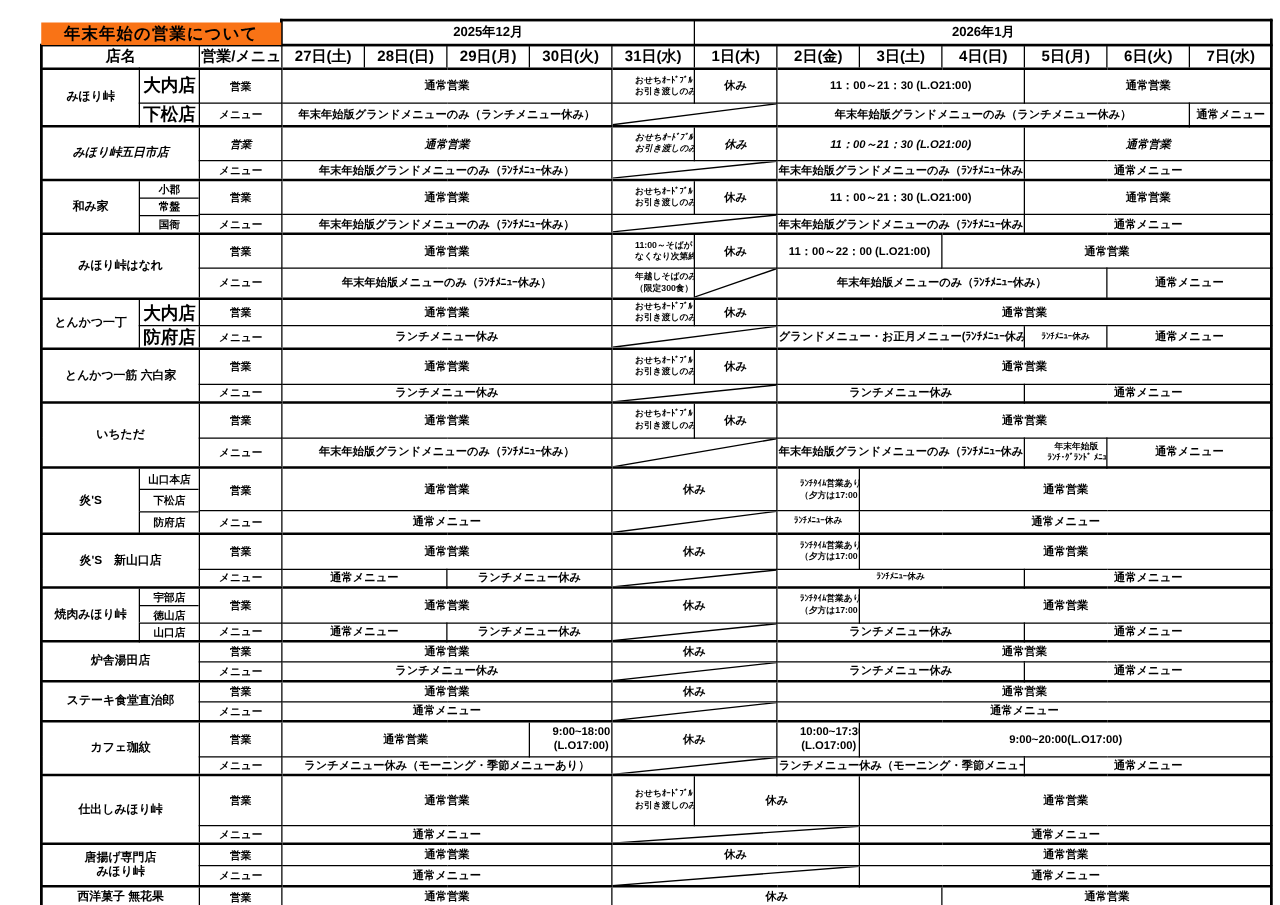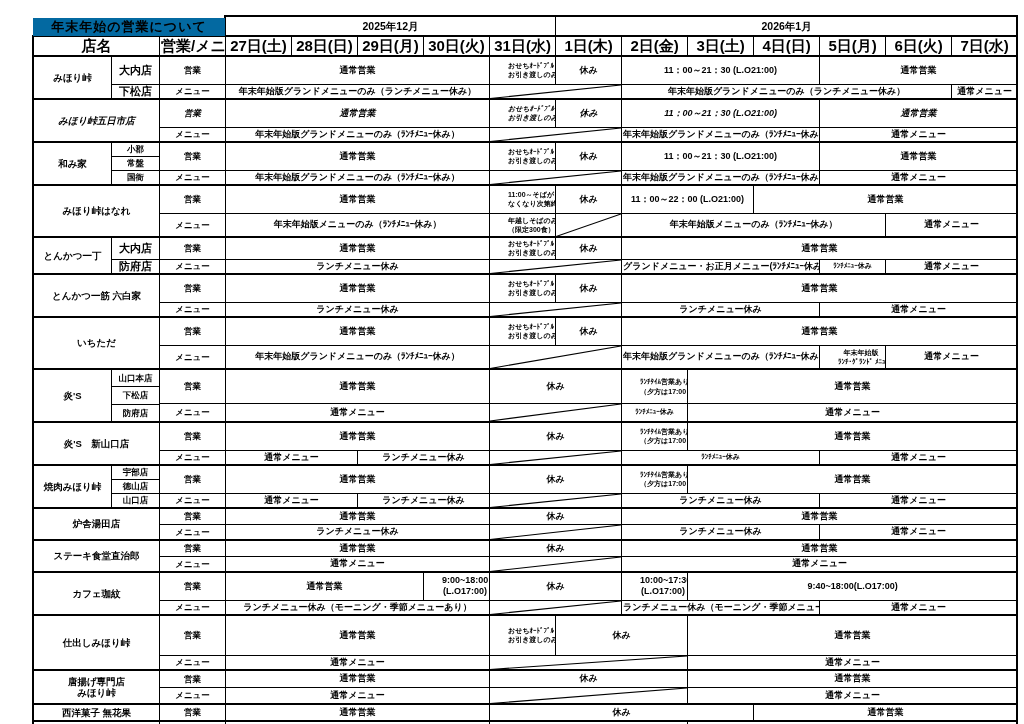--- a/index.html
+++ b/index.html
@@ -3,34 +3,34 @@
 <meta charset="utf-8">
 <style>
   html,body{margin:0;padding:0;}
   body{
     width:1024px;height:724px;background:#ffffff;position:relative;overflow:hidden;
     font-family:"Liberation Sans","DejaVu Sans",sans-serif;font-weight:bold;color:#000;
   }
   .sheet{position:absolute;left:33px;top:16px;}
   .doc-title{
     position:absolute;top:2px;left:0;width:192px;text-align:center;
-    font-size:13px;letter-spacing:1px;z-index:3;background:#0369a1;
+    font-size:13px;letter-spacing:1px;z-index:3;background:#f97316;
   }
   table{border-collapse:collapse;table-layout:fixed;width:984px;background:#fff;}
   th,td{
     border:1px solid #000;text-align:center;vertical-align:middle;
     padding:0 1px;font-size:9px;font-weight:bold;line-height:1.2;
     white-space:nowrap;overflow:hidden;
   }
   td.spacer{border:none;background:#fff;}
   tr.months th{font-size:10.5px;}
-  tr.dates th{font-size:15px;border-bottom-width:2px;}
+  tr.dates th{font-size:12px;border-bottom-width:2px;}
   tr.group-first td{border-top-width:2px;}
   td.name{font-size:9.5px;white-space:pre-line;}
-  td.branch{font-size:11px;}
+  td.branch{font-size:14px;}
   td.type{font-size:8.5px;}
   td.sm, .sm{font-size:7px;}
   td.lines2 div{line-height:1.3;padding-left:17px;}
   td.slash{position:relative;padding:0;}
   td.slash svg{position:absolute;left:0;top:0;width:100%;height:100%;display:block;}
   td.stack{padding:0;}
   .stack-in{display:flex;flex-direction:column;}
   .stack-in div{
     flex:1;display:flex;align-items:center;justify-content:center;
     border-bottom:1px solid #000;font-size:8.5px;
@@ -393,21 +393,21 @@
           <td colspan="3">通常営業</td>
           <td colspan="1" class="lines2">
             <div>9:00~18:00</div>
             <div>(L.O17:00)</div>
           </td>
           <td colspan="2">休み</td>
           <td colspan="1" class="lines2">
             <div>10:00~17:30</div>
             <div>(L.O17:00)</div>
           </td>
-          <td colspan="5">9:40~18:00(L.O17:00)</td>
+          <td colspan="5">9:00~20:00(L.O17:00)</td>
         </tr>
         <tr style="height: 15px;">
           <td class="type">メニュー</td>
           <td colspan="4">ランチメニュー休み（モーニング・季節メニューあり）</td>
           <td colspan="2" class="slash">
             <svg viewBox="0 0 100 100" preserveAspectRatio="none">
               <line x1="0" y1="100" x2="100" y2="0" stroke="#000" stroke-width="1.1" vector-effect="non-scaling-stroke"></line>
             </svg>
           </td>
           <td colspan="3">ランチメニュー休み（モーニング・季節メニューあり）</td>

